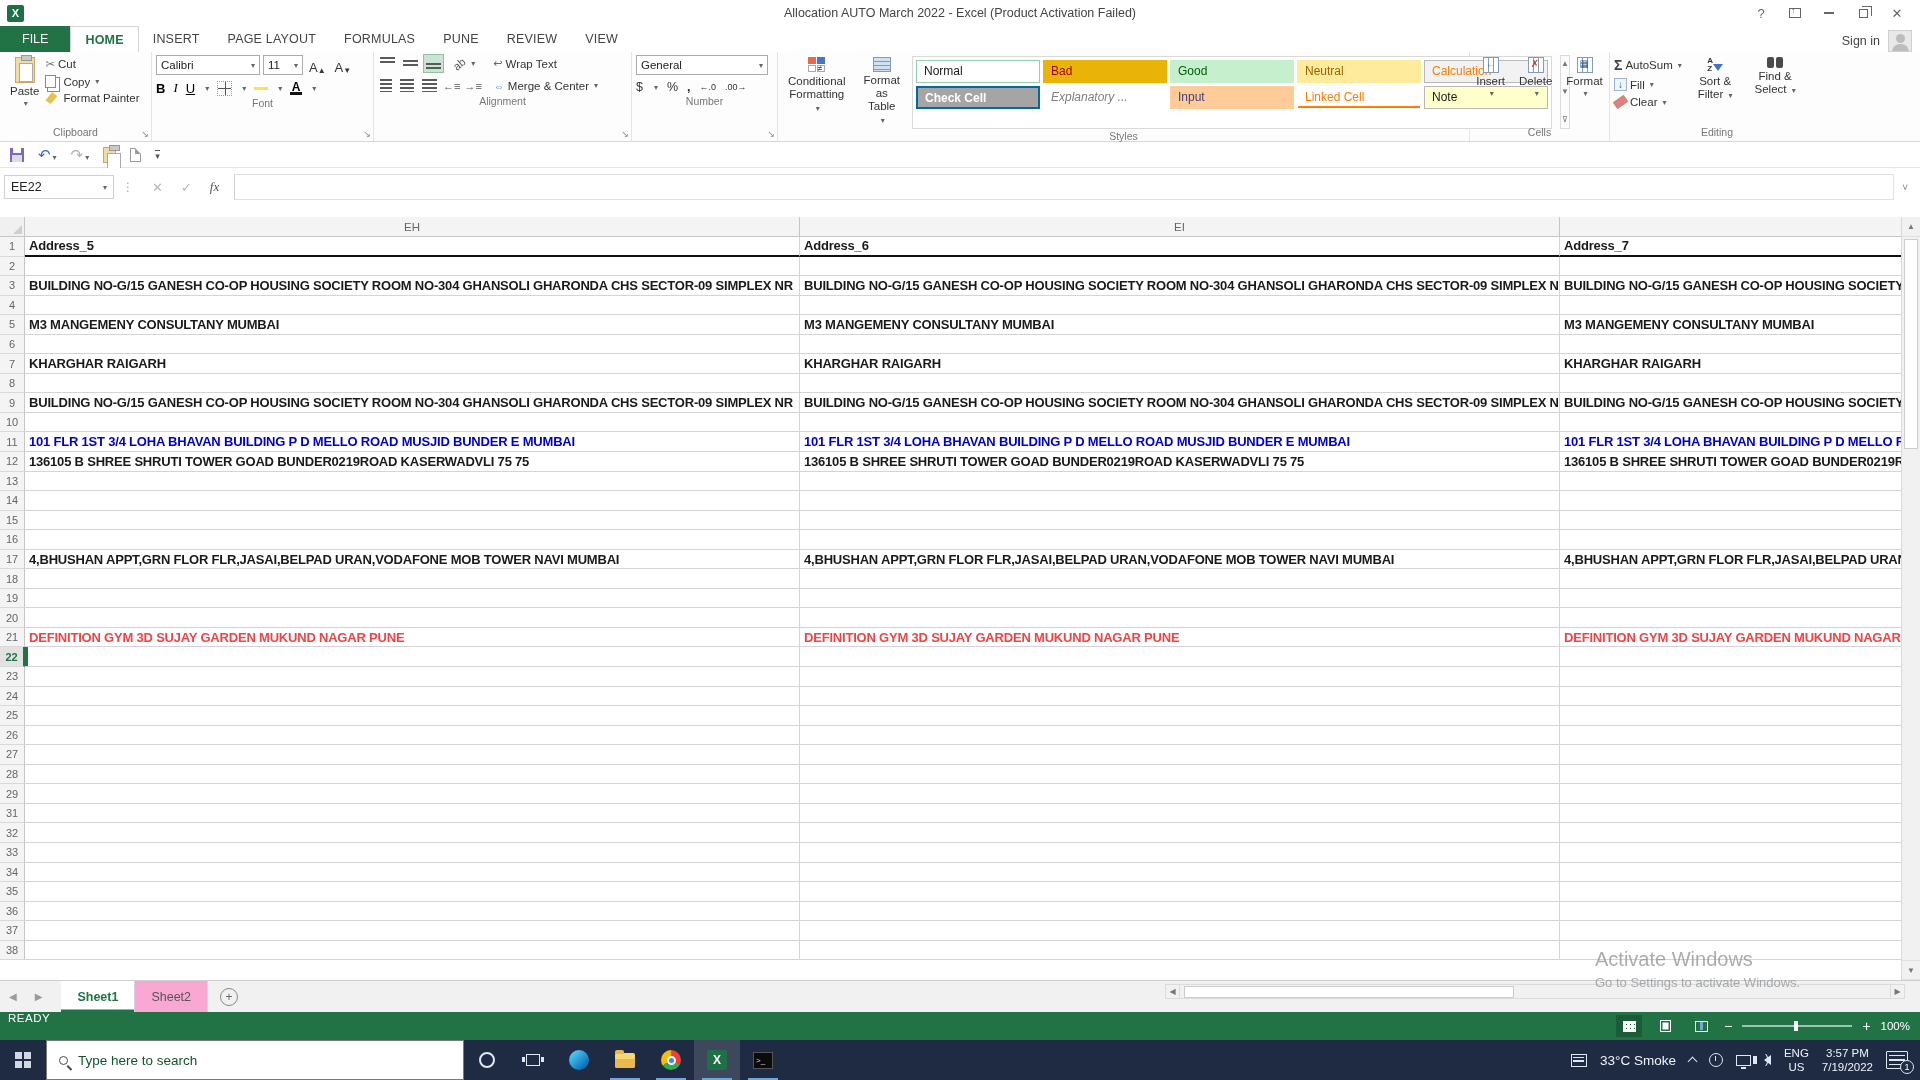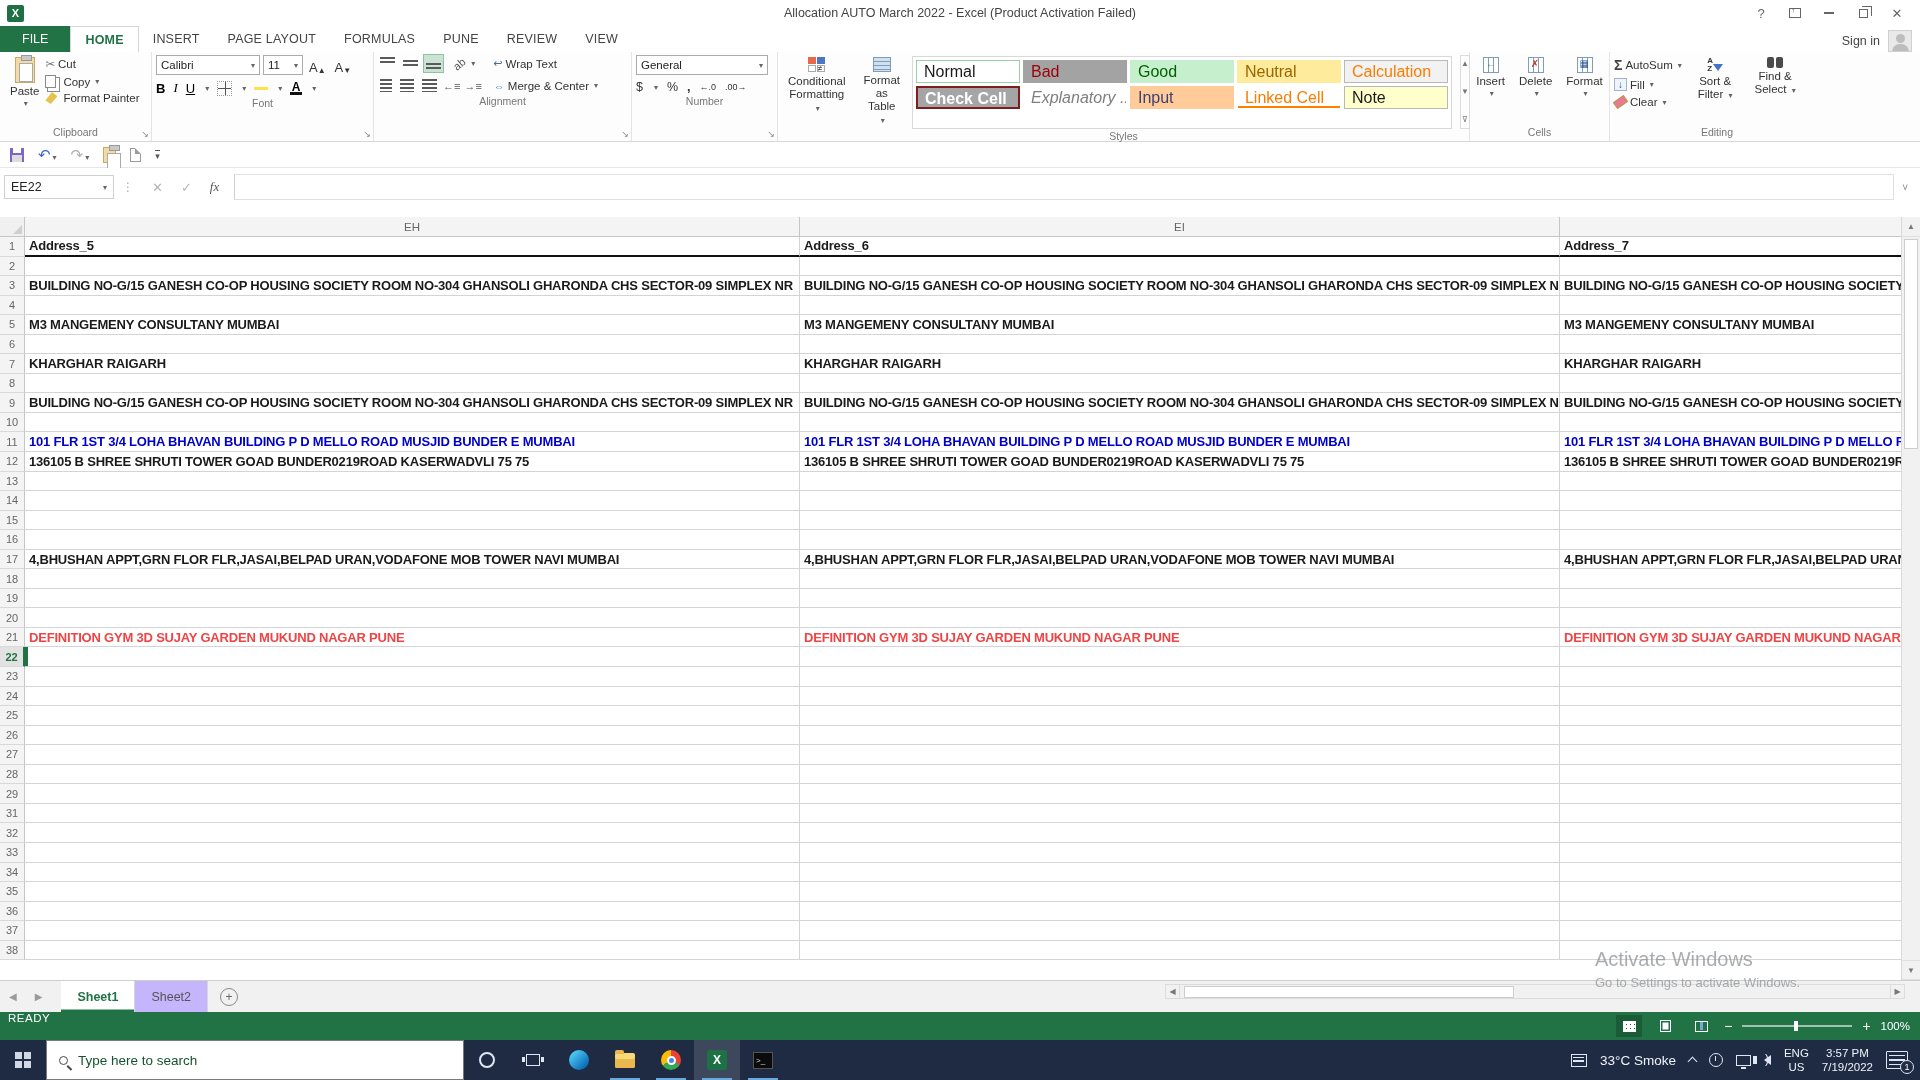--- a/index.html
+++ b/index.html
@@ -52,27 +52,27 @@
   .lines{width:15px;height:13px;display:inline-block}
   .l-top{background:linear-gradient(#5a5a5a 2px,transparent 2px,transparent 4px,#5a5a5a 4px,#5a5a5a 6px,transparent 6px)}
   .l-mid{background:linear-gradient(transparent 3px,#5a5a5a 3px,#5a5a5a 5px,transparent 5px,transparent 7px,#5a5a5a 7px,#5a5a5a 9px,transparent 9px)}
   .l-bot{background:linear-gradient(transparent 6px,#5a5a5a 6px,#5a5a5a 8px,transparent 8px,transparent 10px,#5a5a5a 10px,#5a5a5a 12px,transparent 12px)}
   .l-left{background:repeating-linear-gradient(#5a5a5a 0 2px,transparent 2px 4px)}
   .hl{background-color:#cbe3d3;outline:1px solid #8fc3a4}
   .alibtn{padding:2px;display:flex;align-items:center}
   
   .gal{display:flex;flex-direction:column;gap:3px;border:1px solid #d9d9d9;background:#fff;padding:3px;margin-top:1px}
   .galrow{display:flex;gap:3px}
-  .gcell{width:104px;height:23px;line-height:21px;padding:0 7px;font-size:16px;color:#1a1a1a;border:1px solid transparent;white-space:nowrap;overflow:hidden}
+  .gcell{width:124px;height:23px;line-height:21px;padding:0 7px;font-size:12px;color:#1a1a1a;border:1px solid transparent;white-space:nowrap;overflow:hidden}
   .g-normal{border:1.5px solid #98d0ae;background:#fff}
-  .g-bad{background:#a3a3a3;color:#9c0006}
+  .g-bad{background:#eab308;color:#9c0006}
   .g-good{background:#c6efce;color:#006100}
   .g-neutral{background:#ffeb9c;color:#9c6500}
   .g-calculation{background:#f2f2f2;color:#fa7d00;border:1px solid #b8b8b8}
-  .g-check{background:#a5a5a5;color:#fff;border:2px solid #7f1d1d;font-weight:bold}
+  .g-check{background:#a5a5a5;color:#fff;border:2px solid #0369a1;font-weight:bold}
   .g-explanatory{color:#7f7f7f;font-style:italic}
   .g-input{background:#ffcc99;color:#3f3f76}
   .g-linked{color:#fa7d00;box-shadow:inset 0 -2px 0 #ff8001}
   .g-note{background:#ffffcc;border:1px solid #b8b8b8}
   .galscroll{display:flex;flex-direction:column;justify-content:space-between;width:14px;margin-left:2px;border:1px solid #dcdcdc}
   .galscroll div{font-size:8px;color:#777;text-align:center;line-height:16px}
   
   .ico-grid{width:16px;height:16px;border:1px solid #7f9db9;background:
     linear-gradient(#fff,#fff) , repeating-linear-gradient(#cfe0ef 0 4px,#7f9db9 4px 5px);position:relative}
   .ico-grid:before{content:"";position:absolute;inset:0;background:repeating-linear-gradient(90deg,transparent 0 4px,#7f9db9 4px 5px)}
@@ -125,21 +125,21 @@
   .varrow{height:20px;display:flex;align-items:center;justify-content:center;font-size:8px;color:#777;background:#f1f1f1;border-bottom:1px solid #e0e0e0}
   #vthumb{position:absolute;left:2px;top:22px;width:14px;height:210px;background:#fff;border:1px solid #cdcdcd}
   #varrow-dn{position:absolute;bottom:0;width:100%;border-top:1px solid #e0e0e0}
   
   #watermark{position:absolute;left:1595px;top:948px;color:rgba(140,145,150,.75);z-index:2}
   #watermark .w1{font-size:20px}
   #watermark .w2{font-size:13px;margin-top:4px}
   
   #tabbar{position:absolute;left:0;top:980px;width:1920px;height:32px;background:#f1f1f1;border-top:1px solid #cfcfcf;display:flex;align-items:center;font-size:12.5px;color:#555}
   .tnav{color:#9a9a9a;font-size:10px;padding:0 9px}
-  .stab{padding:6px 16px;height:100%;display:flex;align-items:center;background:#c4b5fd;border-right:1px solid #d6d6d6}
+  .stab{padding:6px 16px;height:100%;display:flex;align-items:center;background:#f9a8d4;border-right:1px solid #d6d6d6}
   .stab.active{background:#fff;color:#217346;font-weight:bold;box-shadow:inset 0 -2.5px 0 #217346}
   #newsheet{width:18px;height:18px;border:1px solid #8a8a8a;border-radius:50%;display:flex;align-items:center;justify-content:center;font-size:12px;color:#666;margin-left:12px}
   #hscroll{position:absolute;left:1165px;top:984px;width:740px;height:15px;display:flex;align-items:center}
   .harrow{width:15px;height:15px;background:#f1f1f1;border:1px solid #dcdcdc;font-size:8px;color:#777;display:flex;align-items:center;justify-content:center}
   #htrack{flex:1;height:15px;background:#f1f1f1;border-top:1px solid #dcdcdc;border-bottom:1px solid #dcdcdc;position:relative}
   #hthumb{position:absolute;left:4px;top:1px;width:330px;height:12px;background:#fff;border:1px solid #cdcdcd}
   
   #statusbar{position:absolute;left:0;top:1012px;width:1920px;height:28px;background:#217346;color:#fff;display:flex;font-size:11.5px}
   #sb-mode{padding-left:8px;letter-spacing:.5px}
   #sb-right{margin-left:auto;display:flex;align-items:center;gap:10px;padding-right:10px}

